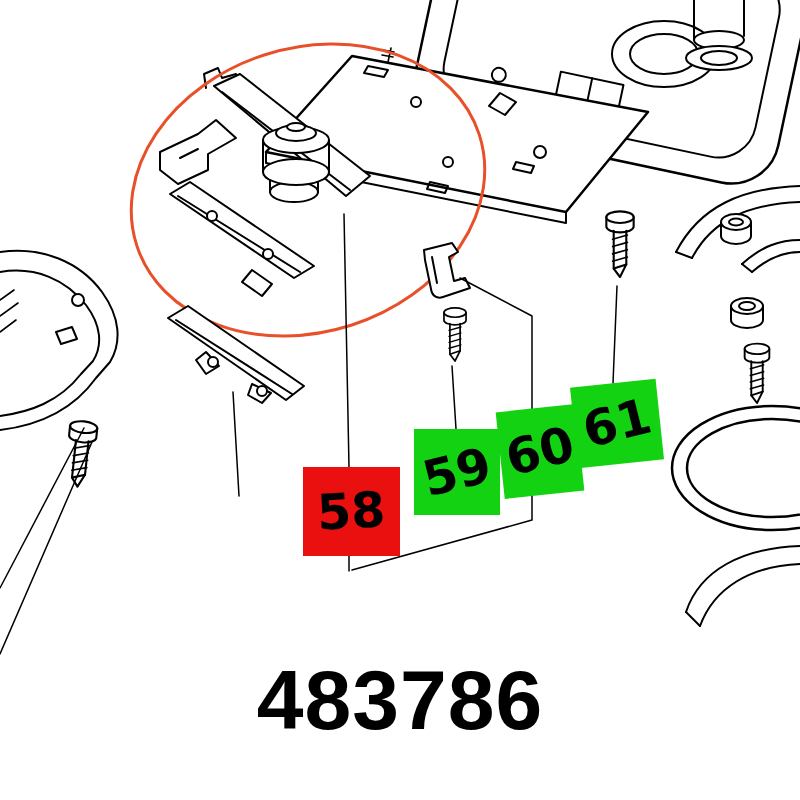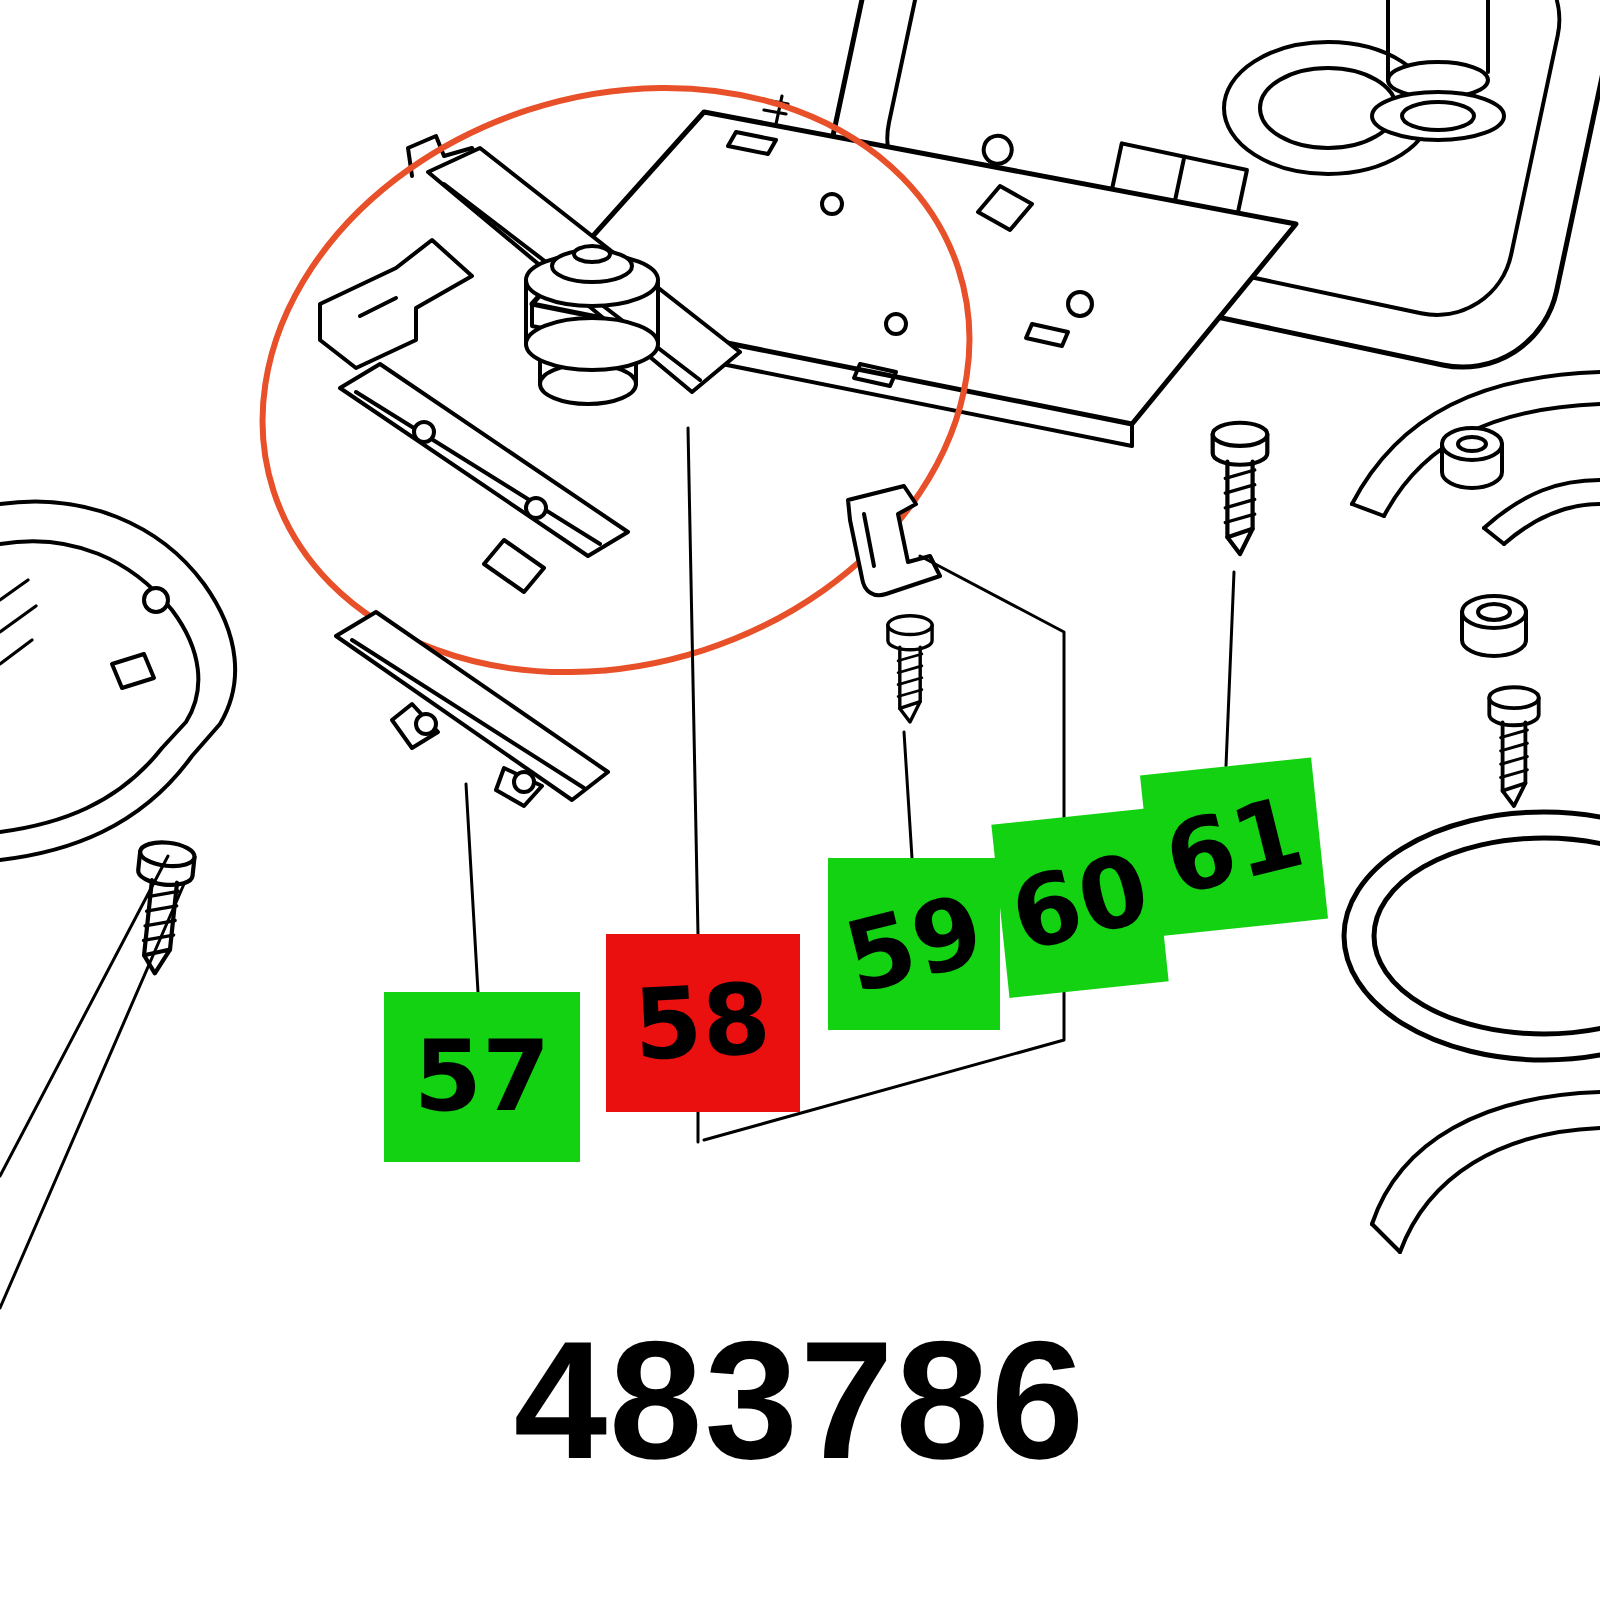--- a/index.html
+++ b/index.html
@@ -161,23 +161,20 @@
         <path d="M349,556 L349,571"></path>
         <path d="M460,278 L532,316 L532,520 L352,570"></path>
         <path d="M452,366 L456,429"></path>
         <path d="M617,286 L613,383"></path>
         <path d="M0,588 L84,428"></path>
         <path d="M0,654 L92,442"></path>
       </g>
     </g>
   </svg>
 
-  <div class="label" id="label-57" style="background-color: rgb(18, 210, 18);">
-    <span class="num">57</span>
-  </div>
 
   <div class="label" id="label-58" style="background-color: rgb(234, 16, 16);">
     <span class="num">58</span>
   </div>
 
   <div class="label" id="label-59" style="background-color: rgb(18, 210, 18);">
     <span class="num">59</span>
   </div>
 
   <div class="label" id="label-60" style="background-color: rgb(18, 210, 18);">

